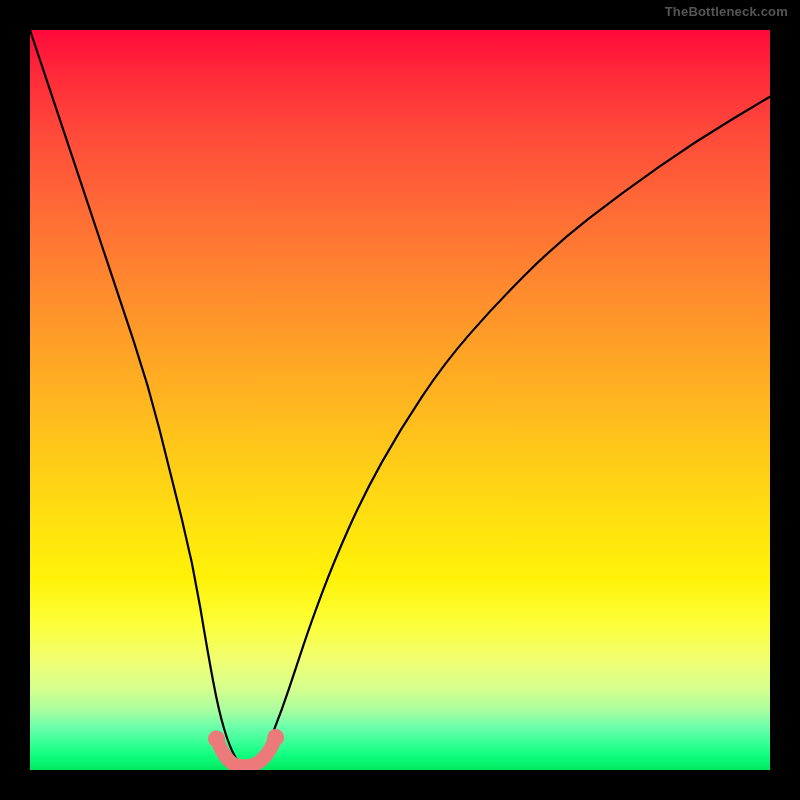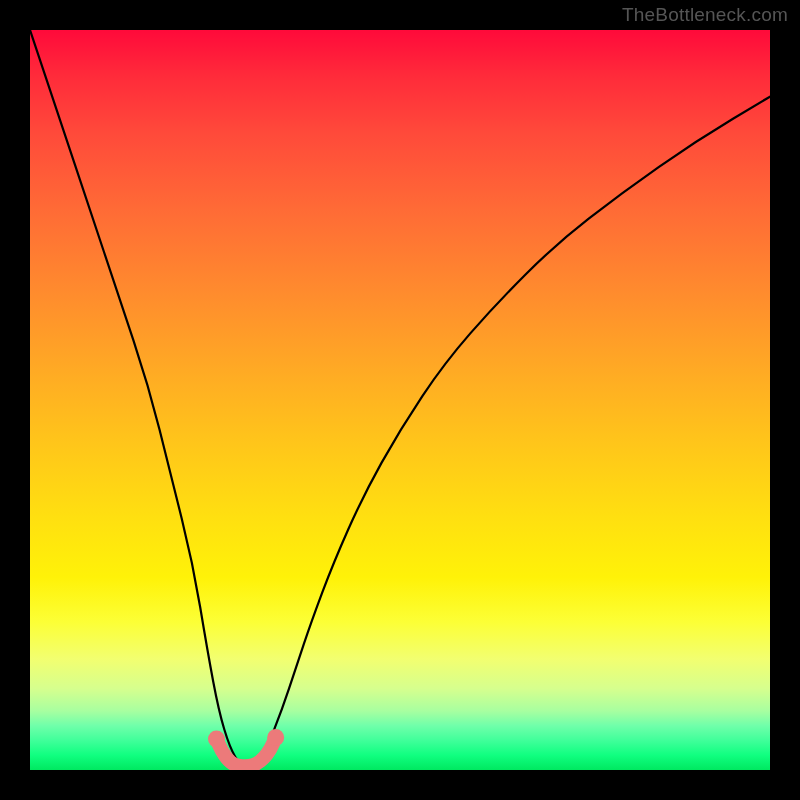--- a/index.html
+++ b/index.html
@@ -55,23 +55,23 @@
     position: absolute;
     inset: 0;
     width: 740px;
     height: 740px;
   }
   .watermark {
     position: absolute;
     top: 4px;
     right: 12px;
     color: #555;
-    font-size: 19px;
+    font-size: 13px;
     letter-spacing: 0.2px;
-    font-weight: 400;
+    font-weight: 700;
     margin-left: 12px;
   }
 </style>
 </head>
 <body>
 
 <div class="frame">
 
   <div class="watermark">TheBottleneck.com</div>
 

